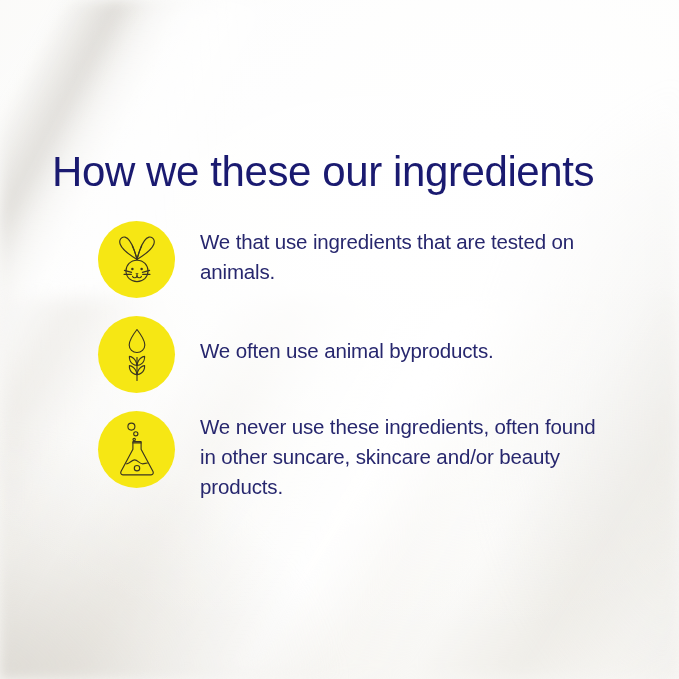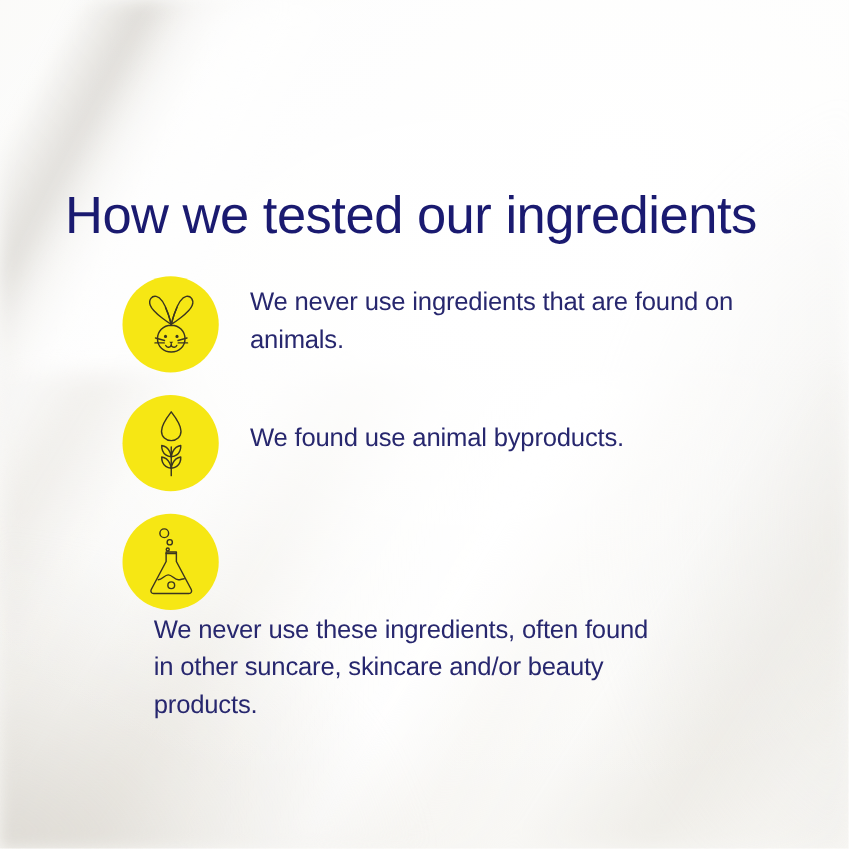--- a/index.html
+++ b/index.html
@@ -126,21 +126,21 @@
 
   .claim-row {
     position: absolute;
     left: 98px;
     display: flex;
     align-items: flex-start;
   }
 
   #claim-row-1 { top: 221px; }
   #claim-row-2 { top: 316px; }
-  #claim-row-3 { top: 411px; flex-direction: column; }
+  #claim-row-3 { top: 411px; }
 
   .icon-badge {
     width: 77px;
     height: 77px;
     border-radius: 50%;
     background: #f6e714;
     flex: 0 0 auto;
     display: flex;
     align-items: center;
     justify-content: center;
@@ -185,21 +185,21 @@
   <div class="bg-layer bg-base"></div>
   <div class="bg-layer bg-fold-tl"></div>
   <div class="bg-layer bg-fold-tl2"></div>
   <div class="bg-layer bg-shadow-r"></div>
   <div class="bg-layer bg-fold-bottom"></div>
   <div class="bg-layer bg-shadow-bl"></div>
   <div class="bg-layer bg-vignette"></div>
 
   <div id="content">
 
-    <h1 id="page-title">How we tested our ingredients</h1>
+    <h1 id="page-title">How we these our ingredients</h1>
 
     <div class="claim-row" id="claim-row-1">
       <div class="icon-badge">
         <svg width="48" height="52" viewBox="0 0 48 52" fill="none" stroke="#3a3520" stroke-width="1.15" stroke-linecap="round" stroke-linejoin="round">
 
           <path d="M24 25.5 C24 25.5 9.5 16.5 7.2 10.2 C5.6 5.8 8.6 2.4 12.0 3.1 C16.2 4.0 19.0 9.8 21.3 16.4 C22.6 20.2 23.5 23.4 24 25.5 Z"></path>
           <path d="M24 25.5 C24 25.5 38.5 16.5 40.8 10.2 C42.4 5.8 39.4 2.4 36.0 3.1 C31.8 4.0 29.0 9.8 26.7 16.4 C25.4 20.2 24.5 23.4 24 25.5 Z"></path>
 
           <path d="M24 25.5 C23.2 22.3 21.4 16.2 19.4 12.0"></path>
           <path d="M24 25.5 C24.8 22.3 26.6 16.2 28.6 12.0"></path>
@@ -215,41 +215,41 @@
           <path d="M24 42.6 C22.6 44.4 20.3 44.0 19.6 42.4"></path>
           <path d="M24 42.6 C25.4 44.4 27.7 44.0 28.4 42.4"></path>
 
           <path d="M18.6 38.4 L11.4 36.4"></path>
           <path d="M18.4 40.3 L11.0 40.3"></path>
           <path d="M29.4 38.4 L36.6 36.4"></path>
           <path d="M29.6 40.3 L37.0 40.3"></path>
         </svg>
       </div>
       <div class="claim-text-wrap">
-        <div class="claim-text">We never use ingredients that are found on animals.</div>
+        <div class="claim-text">We that use ingredients that are tested on animals.</div>
       </div>
     </div>
 
     <div class="claim-row" id="claim-row-2">
       <div class="icon-badge">
         <svg width="42" height="56" viewBox="0 0 42 56" fill="none" stroke="#3a3520" stroke-width="1.15" stroke-linecap="round" stroke-linejoin="round">
 
           <path d="M21 2.5 C21 2.5 13.2 12.6 13.2 17.9 C13.2 22.3 16.7 25.5 21 25.5 C25.3 25.5 28.8 22.3 28.8 17.9 C28.8 12.6 21 2.5 21 2.5 Z"></path>
 
           <path d="M21 30.5 L21 53.5"></path>
 
           <path d="M21 38.4 C21 38.4 20.2 30.5 13.4 29.4 C13.4 29.4 12.6 37.6 21 38.4 Z"></path>
           <path d="M21 38.4 C21 38.4 21.8 30.5 28.6 29.4 C28.6 29.4 29.4 37.6 21 38.4 Z"></path>
 
           <path d="M21 47.6 C21 47.6 20.2 39.7 13.4 38.6 C13.4 38.6 12.6 46.8 21 47.6 Z"></path>
           <path d="M21 47.6 C21 47.6 21.8 39.7 28.6 38.6 C28.6 38.6 29.4 46.8 21 47.6 Z"></path>
         </svg>
       </div>
       <div class="claim-text-wrap">
-        <div class="claim-text">We found use animal byproducts.</div>
+        <div class="claim-text">We often use animal byproducts.</div>
       </div>
     </div>
 
     <div class="claim-row" id="claim-row-3">
       <div class="icon-badge">
         <svg width="46" height="56" viewBox="0 0 46 56" fill="none" stroke="#3a3520" stroke-width="1.15" stroke-linecap="round" stroke-linejoin="round">
 
           <circle cx="17.4" cy="4.6" r="3.5"></circle>
           <circle cx="21.8" cy="11.8" r="2.1"></circle>
           <circle cx="20.2" cy="17.6" r="1.2"></circle>

